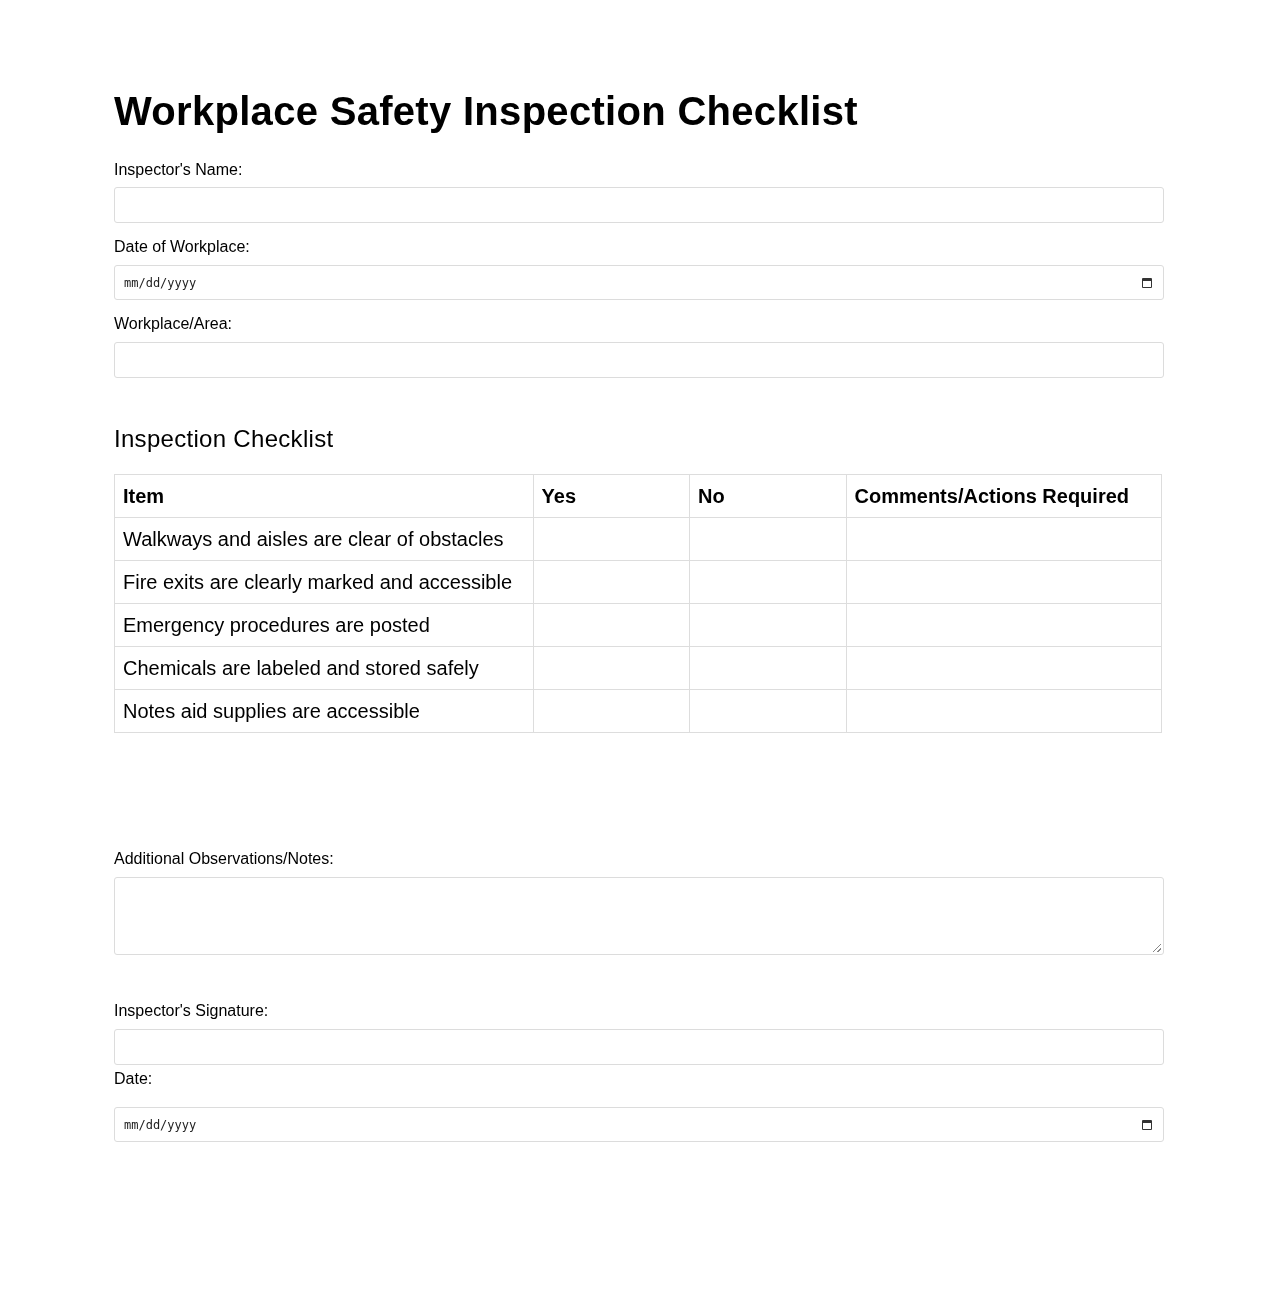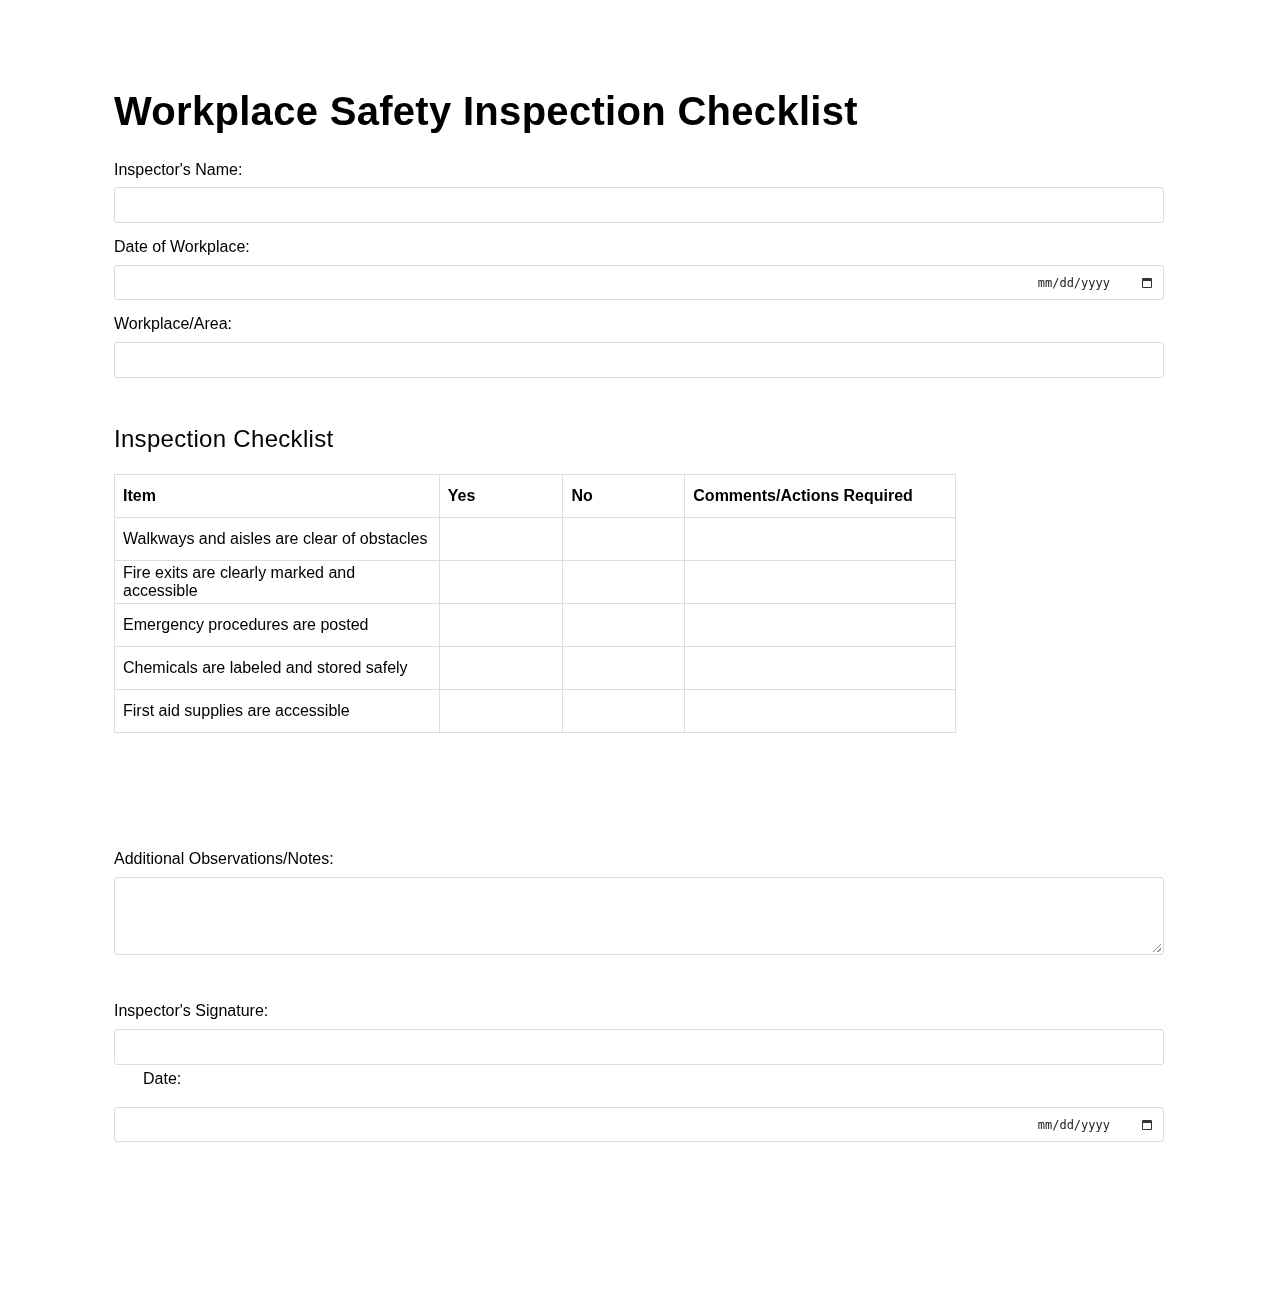--- a/index.html
+++ b/index.html
@@ -55,22 +55,21 @@
       border-radius: 3px;
       background: #fff;
       padding: 0 9px;
       font-family: "Liberation Sans", sans-serif;
       font-size: 16px;
     }
     .date-field {
       height: 35px;
       display: flex;
       align-items: center;
-      justify-content: flex-end;
-      gap: 32px;
+      justify-content: space-between;
     }
     .date-placeholder {
       font-family: "DejaVu Sans Mono", monospace;
       font-size: 12px;
       color: #222;
       letter-spacing: 0px;
     }
     .cal-icon {
       width: 10px;
       height: 10px;
@@ -86,23 +85,23 @@
       width: 8px;
       height: 8px;
       background:
         linear-gradient(135deg, transparent 45%, #888 45%, #888 55%, transparent 55%),
         linear-gradient(135deg, transparent 75%, #888 75%, #888 85%, transparent 85%);
     }
     table {
       position: absolute;
       left: 0;
       top: 474px;
-      width: 842px;
+      width: 1048px;
       border-collapse: collapse;
-      font-size: 16px;
+      font-size: 20px;
     }
     th, td {
       border: 1px solid #dddddd;
       padding: 0 8px;
       height: 43px;
       text-align: left;
       vertical-align: middle;
     }
     th { font-weight: bold; }
     col.c-item { width: 420px; }
@@ -165,35 +164,35 @@
         <td></td>
         <td></td>
       </tr>
       <tr>
         <td>Chemicals are labeled and stored safely</td>
         <td></td>
         <td></td>
         <td></td>
       </tr>
       <tr>
-        <td>First aid supplies are accessible</td>
+        <td>Notes aid supplies are accessible</td>
         <td></td>
         <td></td>
         <td></td>
       </tr>
     </tbody>
   </table>
 
   <div class="label" style="top:849px;">Additional Observations/Notes:</div>
   <div class="field" style="top:877px; height:78px; padding:0;">
     <span class="resize-grip"></span>
   </div>
 
   <div class="label" style="top:1001px;">Inspector's Signature:</div>
   <input class="field" type="text" style="top: 1029px;">
 
-  <div class="label" style="top:1069px;margin-left:29px;">Date:</div>
+  <div class="label" style="top:1069px;">Date:</div>
   <div class="field date-field" style="top:1107px;">
     <span class="date-placeholder">mm/dd/yyyy</span>
     <span class="cal-icon"></span>
   </div>
 
 </div>
 
 </body></html>

